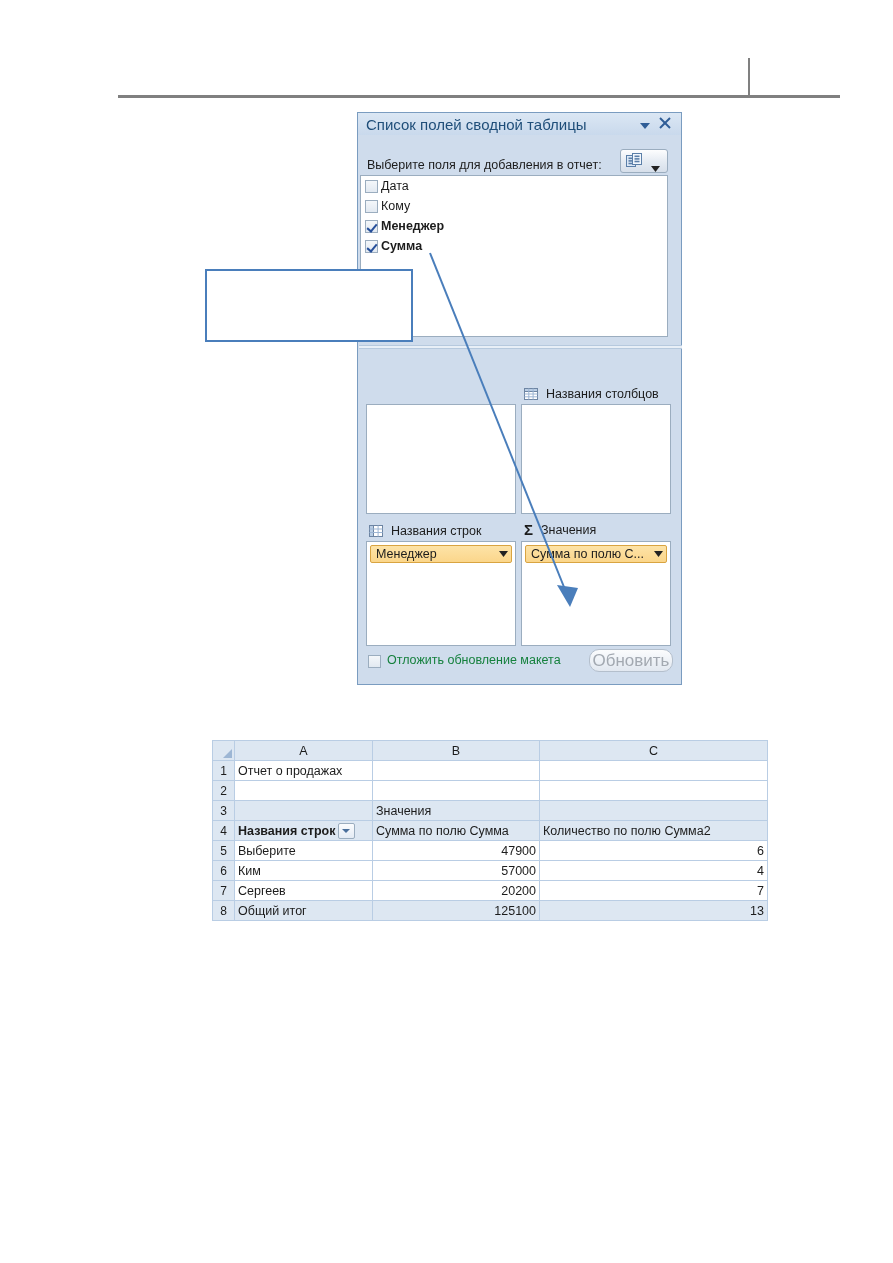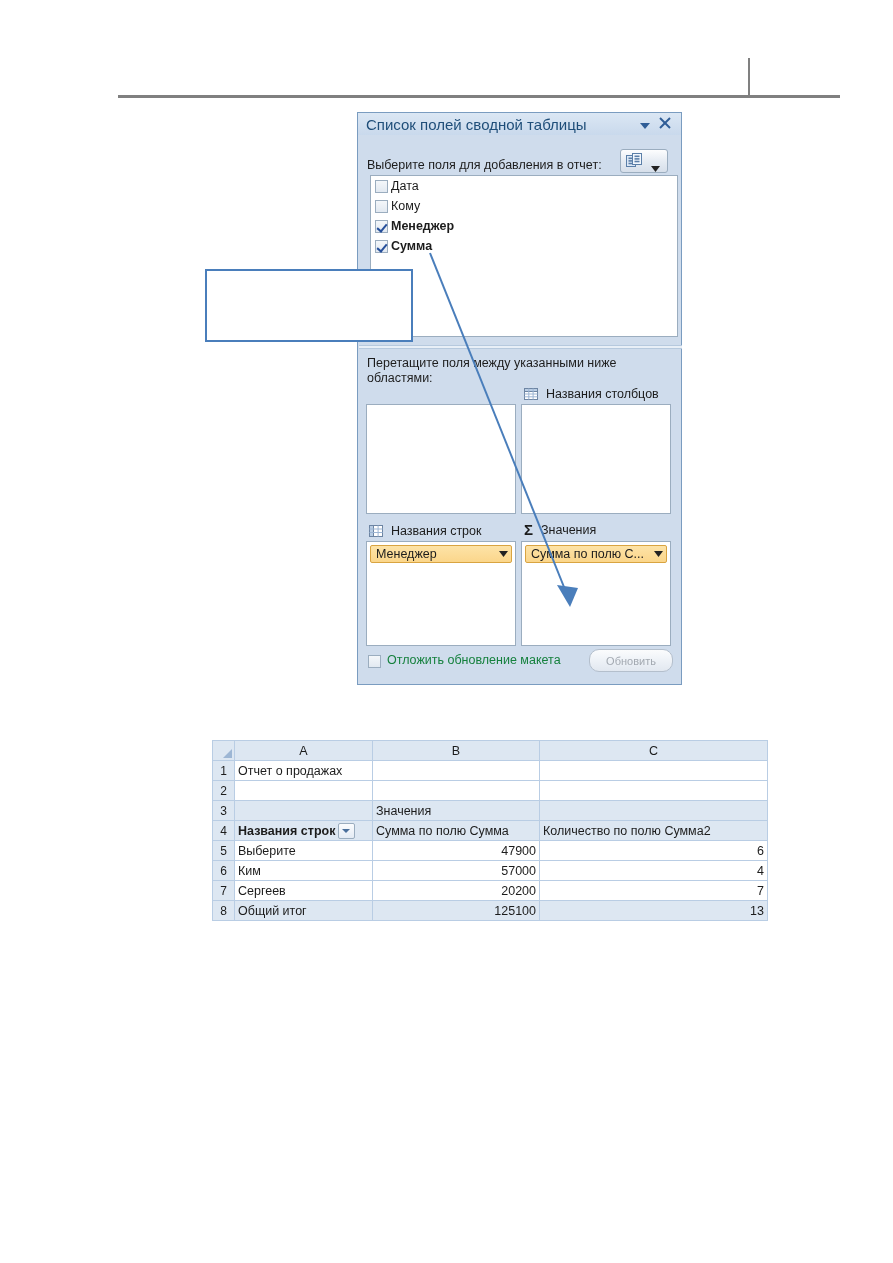--- a/index.html
+++ b/index.html
@@ -99,21 +99,21 @@
     width: 48px; height: 24px;
     background: linear-gradient(to bottom,#fdfdfe 0%, #e6ecf3 50%, #d6dfea 100%);
     border: 1px solid #9badbf;
     border-radius: 3px;
     box-sizing: border-box;
   }
 
   
   #field-list-box {
     position: absolute;
-    left: 12px;
+    left: 2px;
     top: 62px;
     width: 308px;
     height: 162px;
     background: #ffffff;
     border: 1px solid #9badbf;
     box-sizing: border-box;
     overflow: hidden;
   }
   .field-row {
     position: relative;
@@ -238,21 +238,21 @@
   #update-button {
     position: absolute;
     left: 231px;
     top: 536px;
     width: 84px;
     height: 23px;
     background: linear-gradient(to bottom,#fbfcfd 0%, #eef2f7 50%, #e2e8f0 100%);
     border: 1px solid #b4bfcc;
     border-radius: 10px;
     box-sizing: border-box;
-    font-size: 11px;
+    font-size: 17px;
     color: #a3a9b1;
     display: flex;
     align-items: center;
     justify-content: center;
     cursor: default;
   }
 
   
   #callout-box {
     position: absolute;
@@ -414,21 +414,20 @@
       <span class="field-label bold">Менеджер</span>
     </div>
     <div class="field-row">
       <span class="cb checked"></span>
       <span class="field-label bold">Сумма</span>
     </div>
   </div>
 
   <div id="panel-separator"></div>
 
-  <div id="drag-instructions">Перетащите поля между указанными ниже областями:</div>
 
   <div class="area-header" style="left:11px; top:274px;margin-top:20px;">
     <span class="ico">
       <svg width="14" height="14" viewBox="0 0 14 14">
         <polygon points="1,2 13,2 8.4,7.2 8.4,12.5 5.6,10.7 5.6,7.2" fill="none" stroke="#8a6d2f" stroke-width="1.3"></polygon>
         <polygon points="2.6,3.3 11.4,3.3 7,8.2" fill="#e7b84d"></polygon>
       </svg>
     </span>
     <span>Фильтр отчета</span>
   </div>

